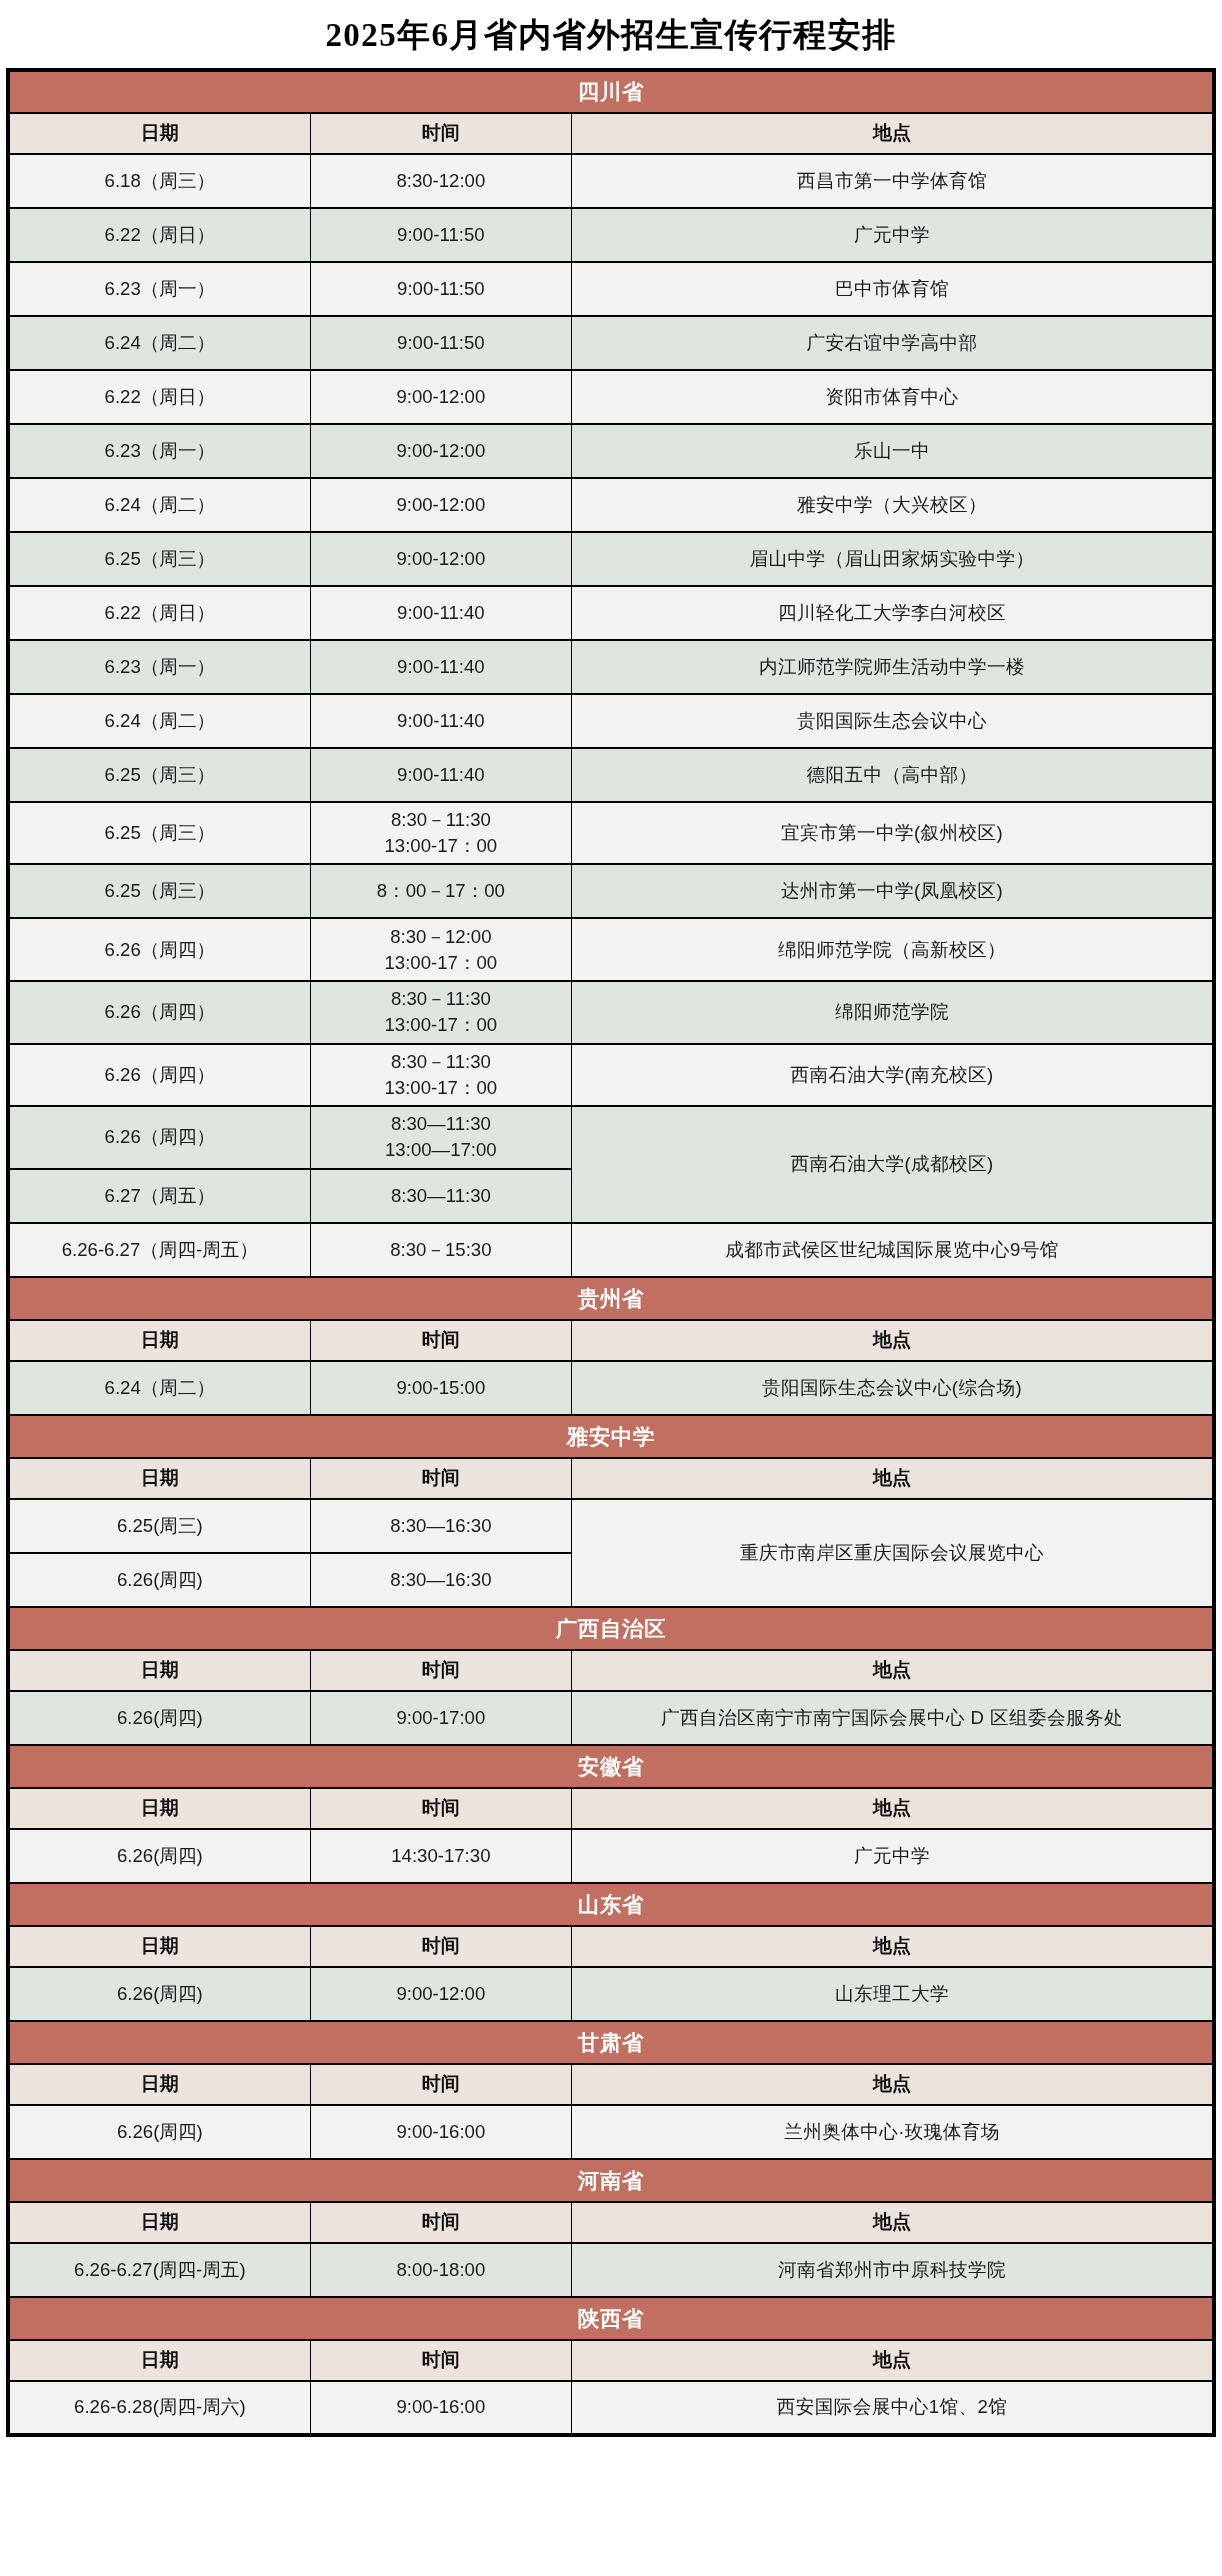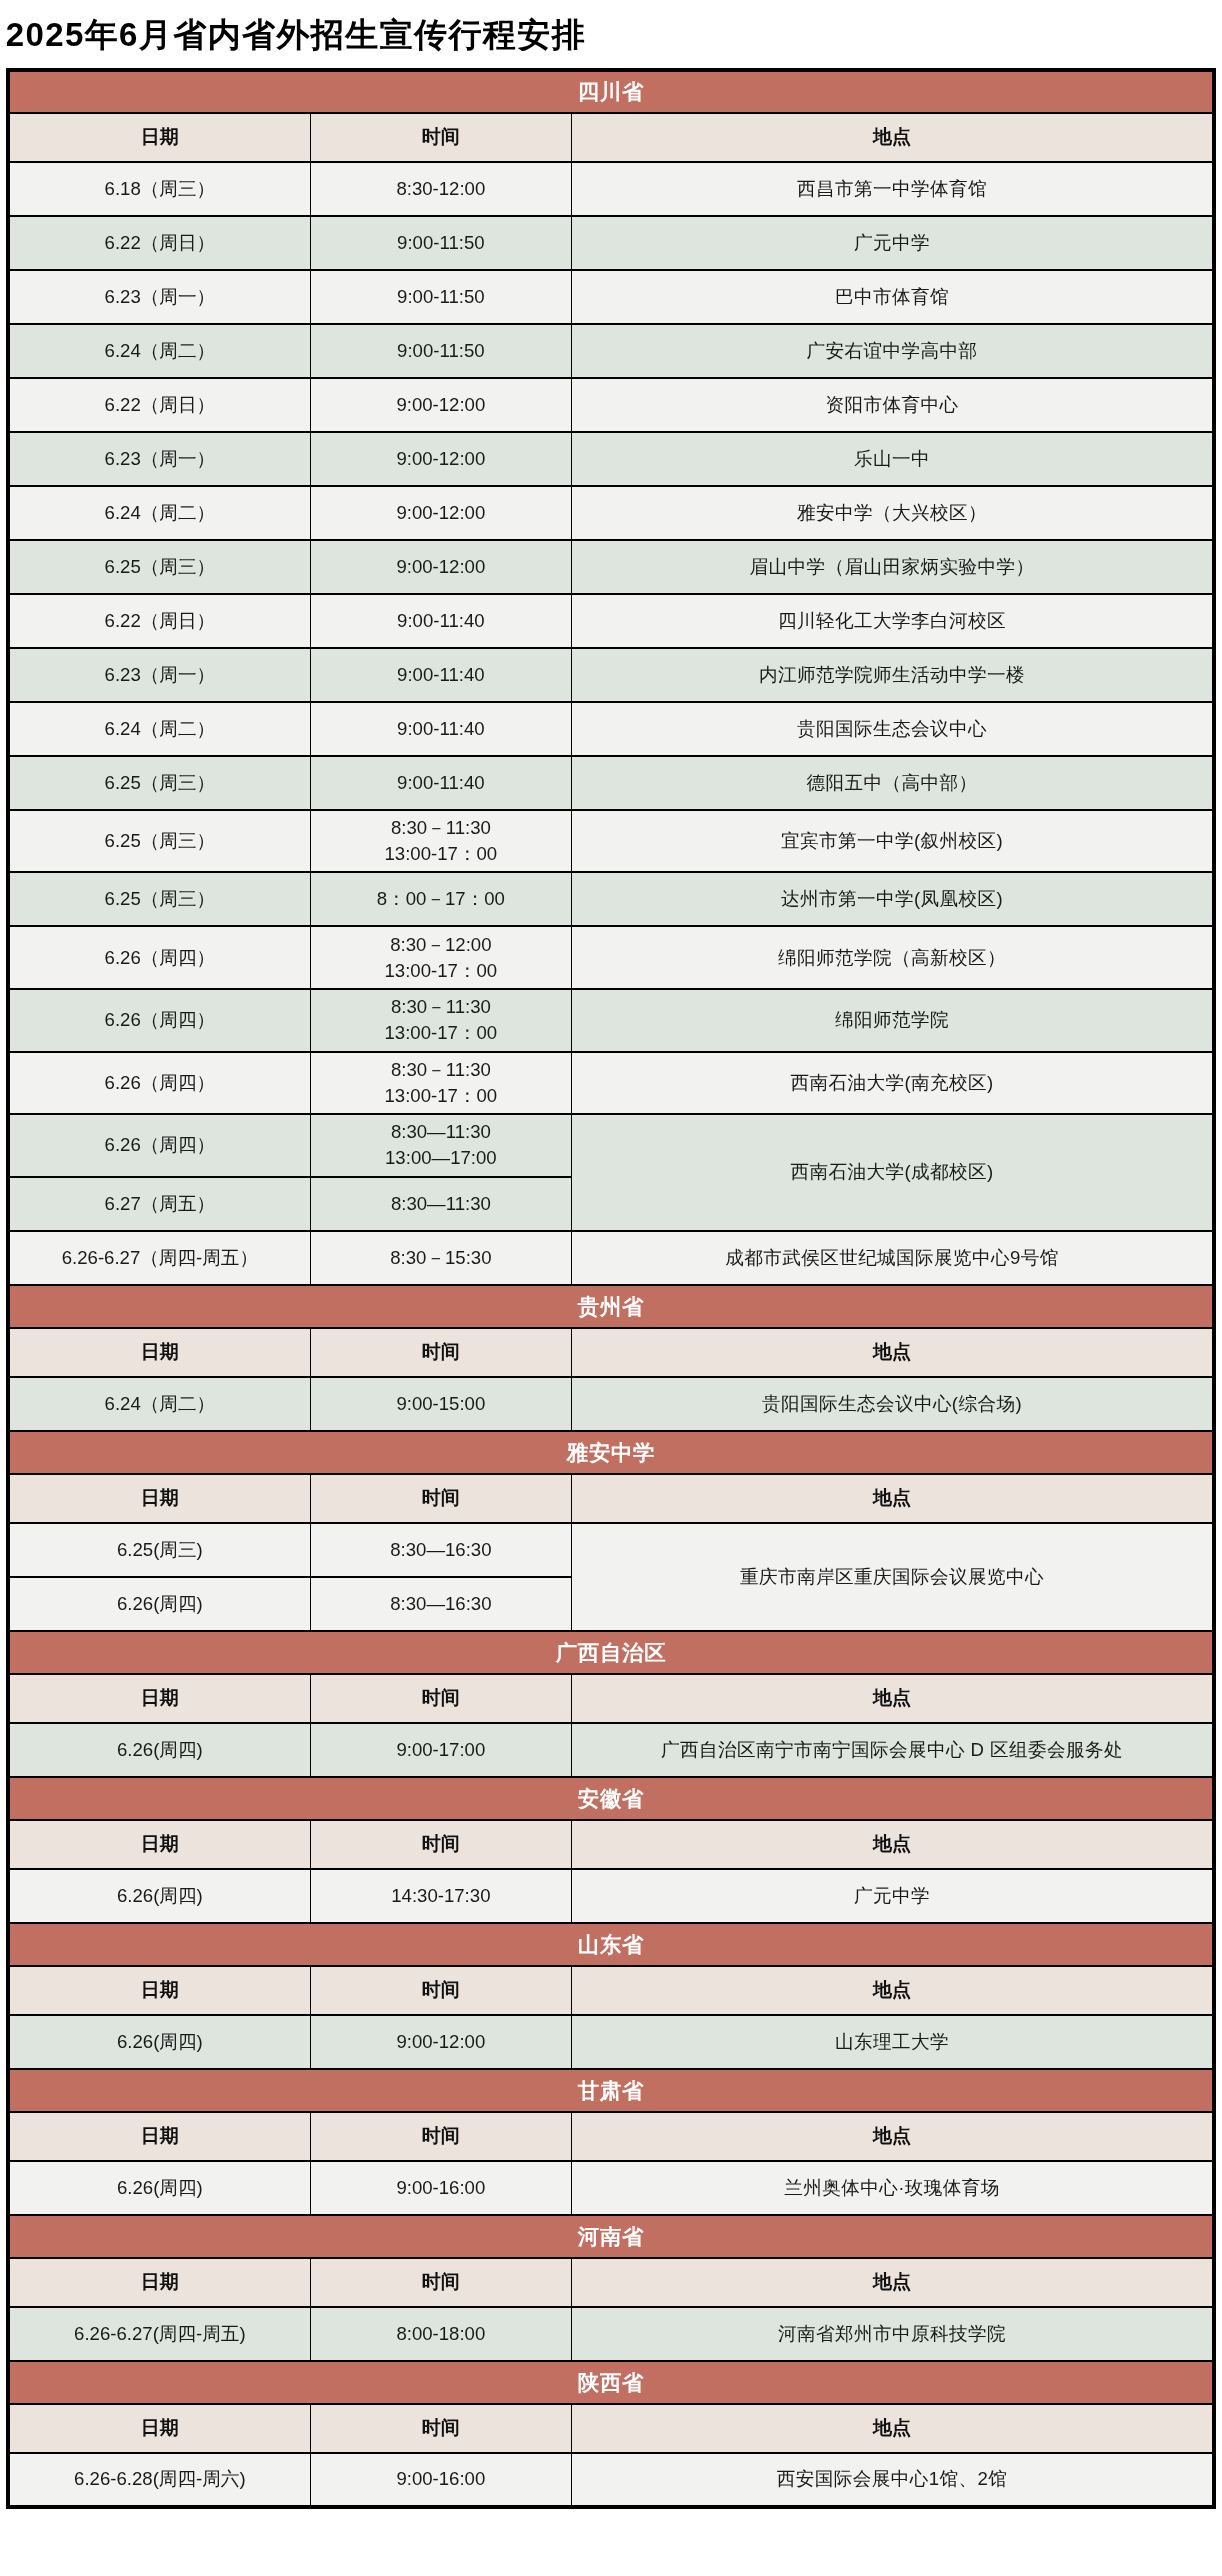--- a/index.html
+++ b/index.html
@@ -8,22 +8,22 @@
     background: #ffffff;
     font-family: "Liberation Sans", "DejaVu Sans", sans-serif;
   }
   .page {
     width: 1222px;
     box-sizing: border-box;
     padding: 7.1px 5.7px 10px 5.7px;
     background: #ffffff;
   }
   .page-title {
-    text-align: left;
-    font-family: Liberation Sans, sans-serif;
+    text-align: center;
+    font-family: Liberation Serif, serif;
     font-weight: 700;
     font-size: 33px;
     color: #000000;
     padding: 5.7px 0 10px 0;
     letter-spacing: 1.4px;
   }
   table.schedule {
     width: 100%;
     border-collapse: collapse;
     table-layout: fixed;
@@ -50,21 +50,21 @@
     color: var(--band-fg, #ffffff);
     font-weight: 700;
     font-size: 21.4px;
     height: 43px;
     letter-spacing: 0.7px;
   }
   td.colhead {
     background: var(--colhead-bg, #ece3dd);
     font-weight: 700;
     font-size: 19px;
-    height: 49px;
+    height: 41px;
     color: #111111;
     text-align: center;
   }
   tr.data-row td {
     font-size: 18.6px;
     height: 54px;
     font-weight: 400;
   }
   tr.bg-green td { background: var(--green-bg, #dde5de); }
   tr.bg-white td { background: var(--white-bg, #f2f2f0); }

